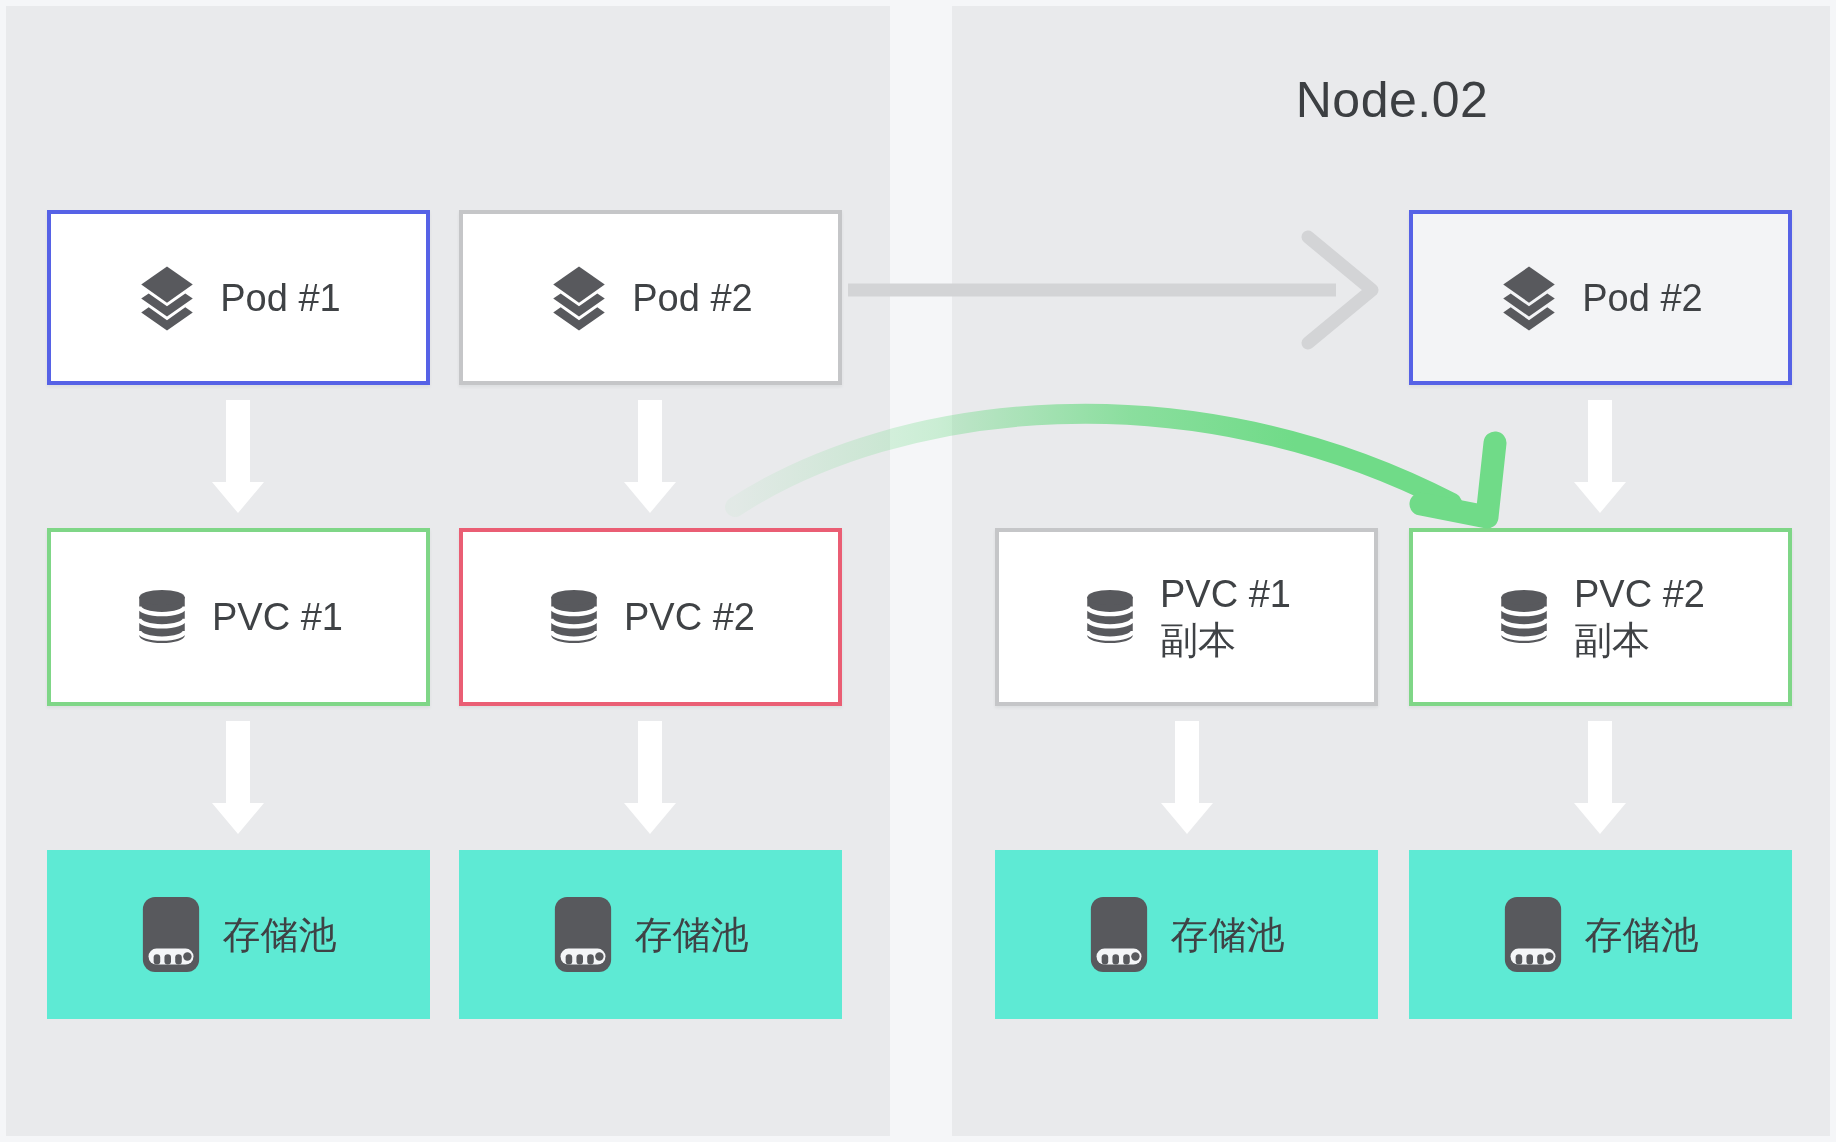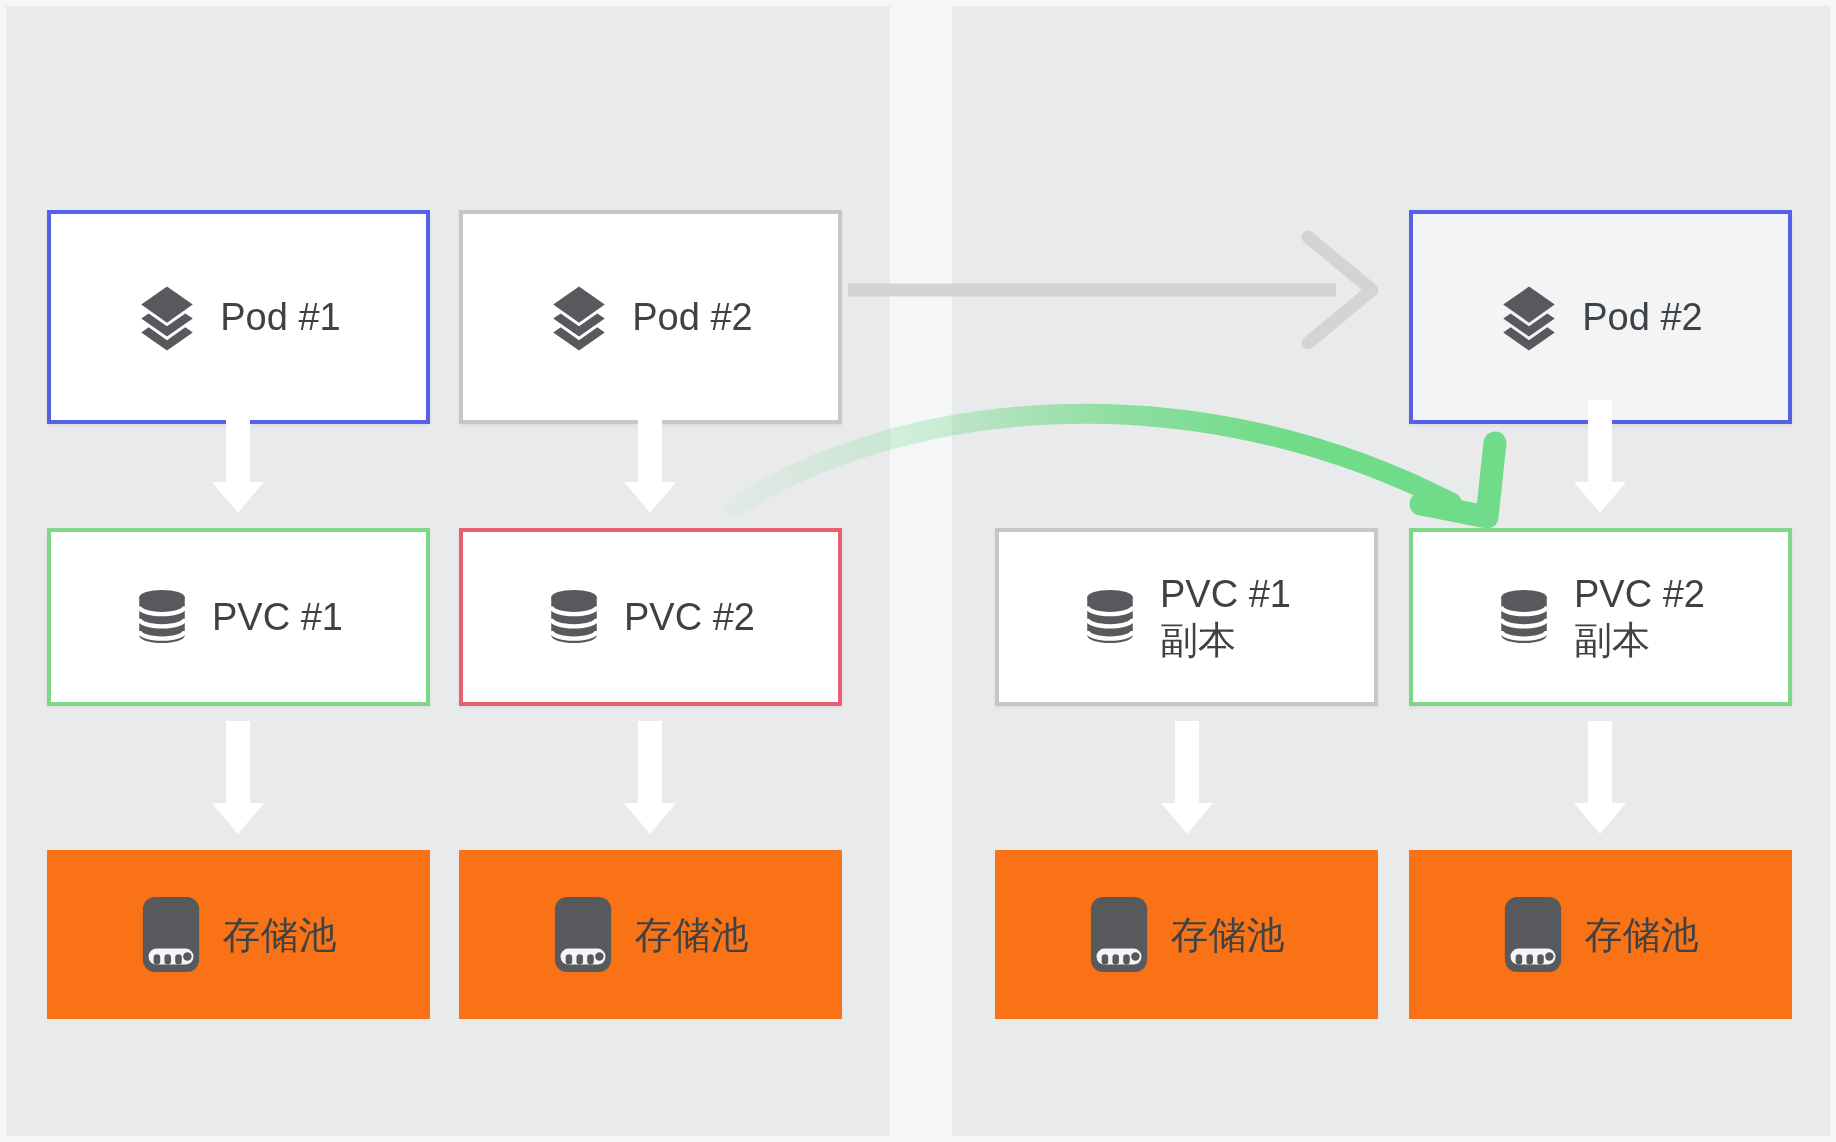--- a/index.html
+++ b/index.html
@@ -35,49 +35,50 @@
     box-sizing:border-box;
     background:#ffffff;
     display:flex;align-items:center;justify-content:center;
     gap:22px;
     box-shadow:0 2px 3px rgba(60,64,67,0.07);
   }
   .box .label{
     font-size:38px;color:#3f4245;line-height:46px;
     white-space:nowrap;
   }
-  .row-pod{top:210px;height:214px;}
+  .row-pod{top:210px;height:175px;}
   .row-pvc{top:528px;height:178px;}
   .row-st {top:850px;height:169px;}
   .col1{left:47px;} .col2{left:459px;} .col3{left:995px;} .col4{left:1409px;}
 
   .b-blue {border:4px solid #5662e6;}
   .b-gray {border:4px solid #c5c6c8;}
   .b-green{border:4px solid #7fd687;}
   .b-red  {border:4px solid #ea5e74;}
   .bg-tint{background:#f3f4f6;}
-  .storage{background:#f97316;box-shadow:none;border:none;}
+  .storage{background:#5eead4;box-shadow:none;border:none;}
 
   .two-line{display:flex;flex-direction:column;align-items:flex-start;}
 
   .icon svg{display:block;}
 
   .arrow-layer{
     position:absolute;left:0;top:0;width:1836px;height:1142px;
     pointer-events:none;
   }
 </style>
 </head>
 <body>
 
 <div class="canvas">
 
   <div class="node-rect n1"></div>
   <div class="node-rect n2"></div>
 
+  <div class="node-title t2">Node.02</div>
 
   <div class="box row-pod col1 b-blue">
     <span class="icon">
       <svg width="62" height="67" viewBox="0 0 24 26" fill="#58595d">
         <path d="M12 1 L22 8 12 15 2 8 Z"></path>
         <path d="M4.9 11.4 L2 13.4 12 20.4 22 13.4 19.1 11.4 12 16.4 Z"></path>
         <path d="M4.9 16.8 L2 18.8 12 25.8 22 18.8 19.1 16.8 12 21.8 Z"></path>
       </svg>
     </span>
     <span class="label">Pod #1</span>

